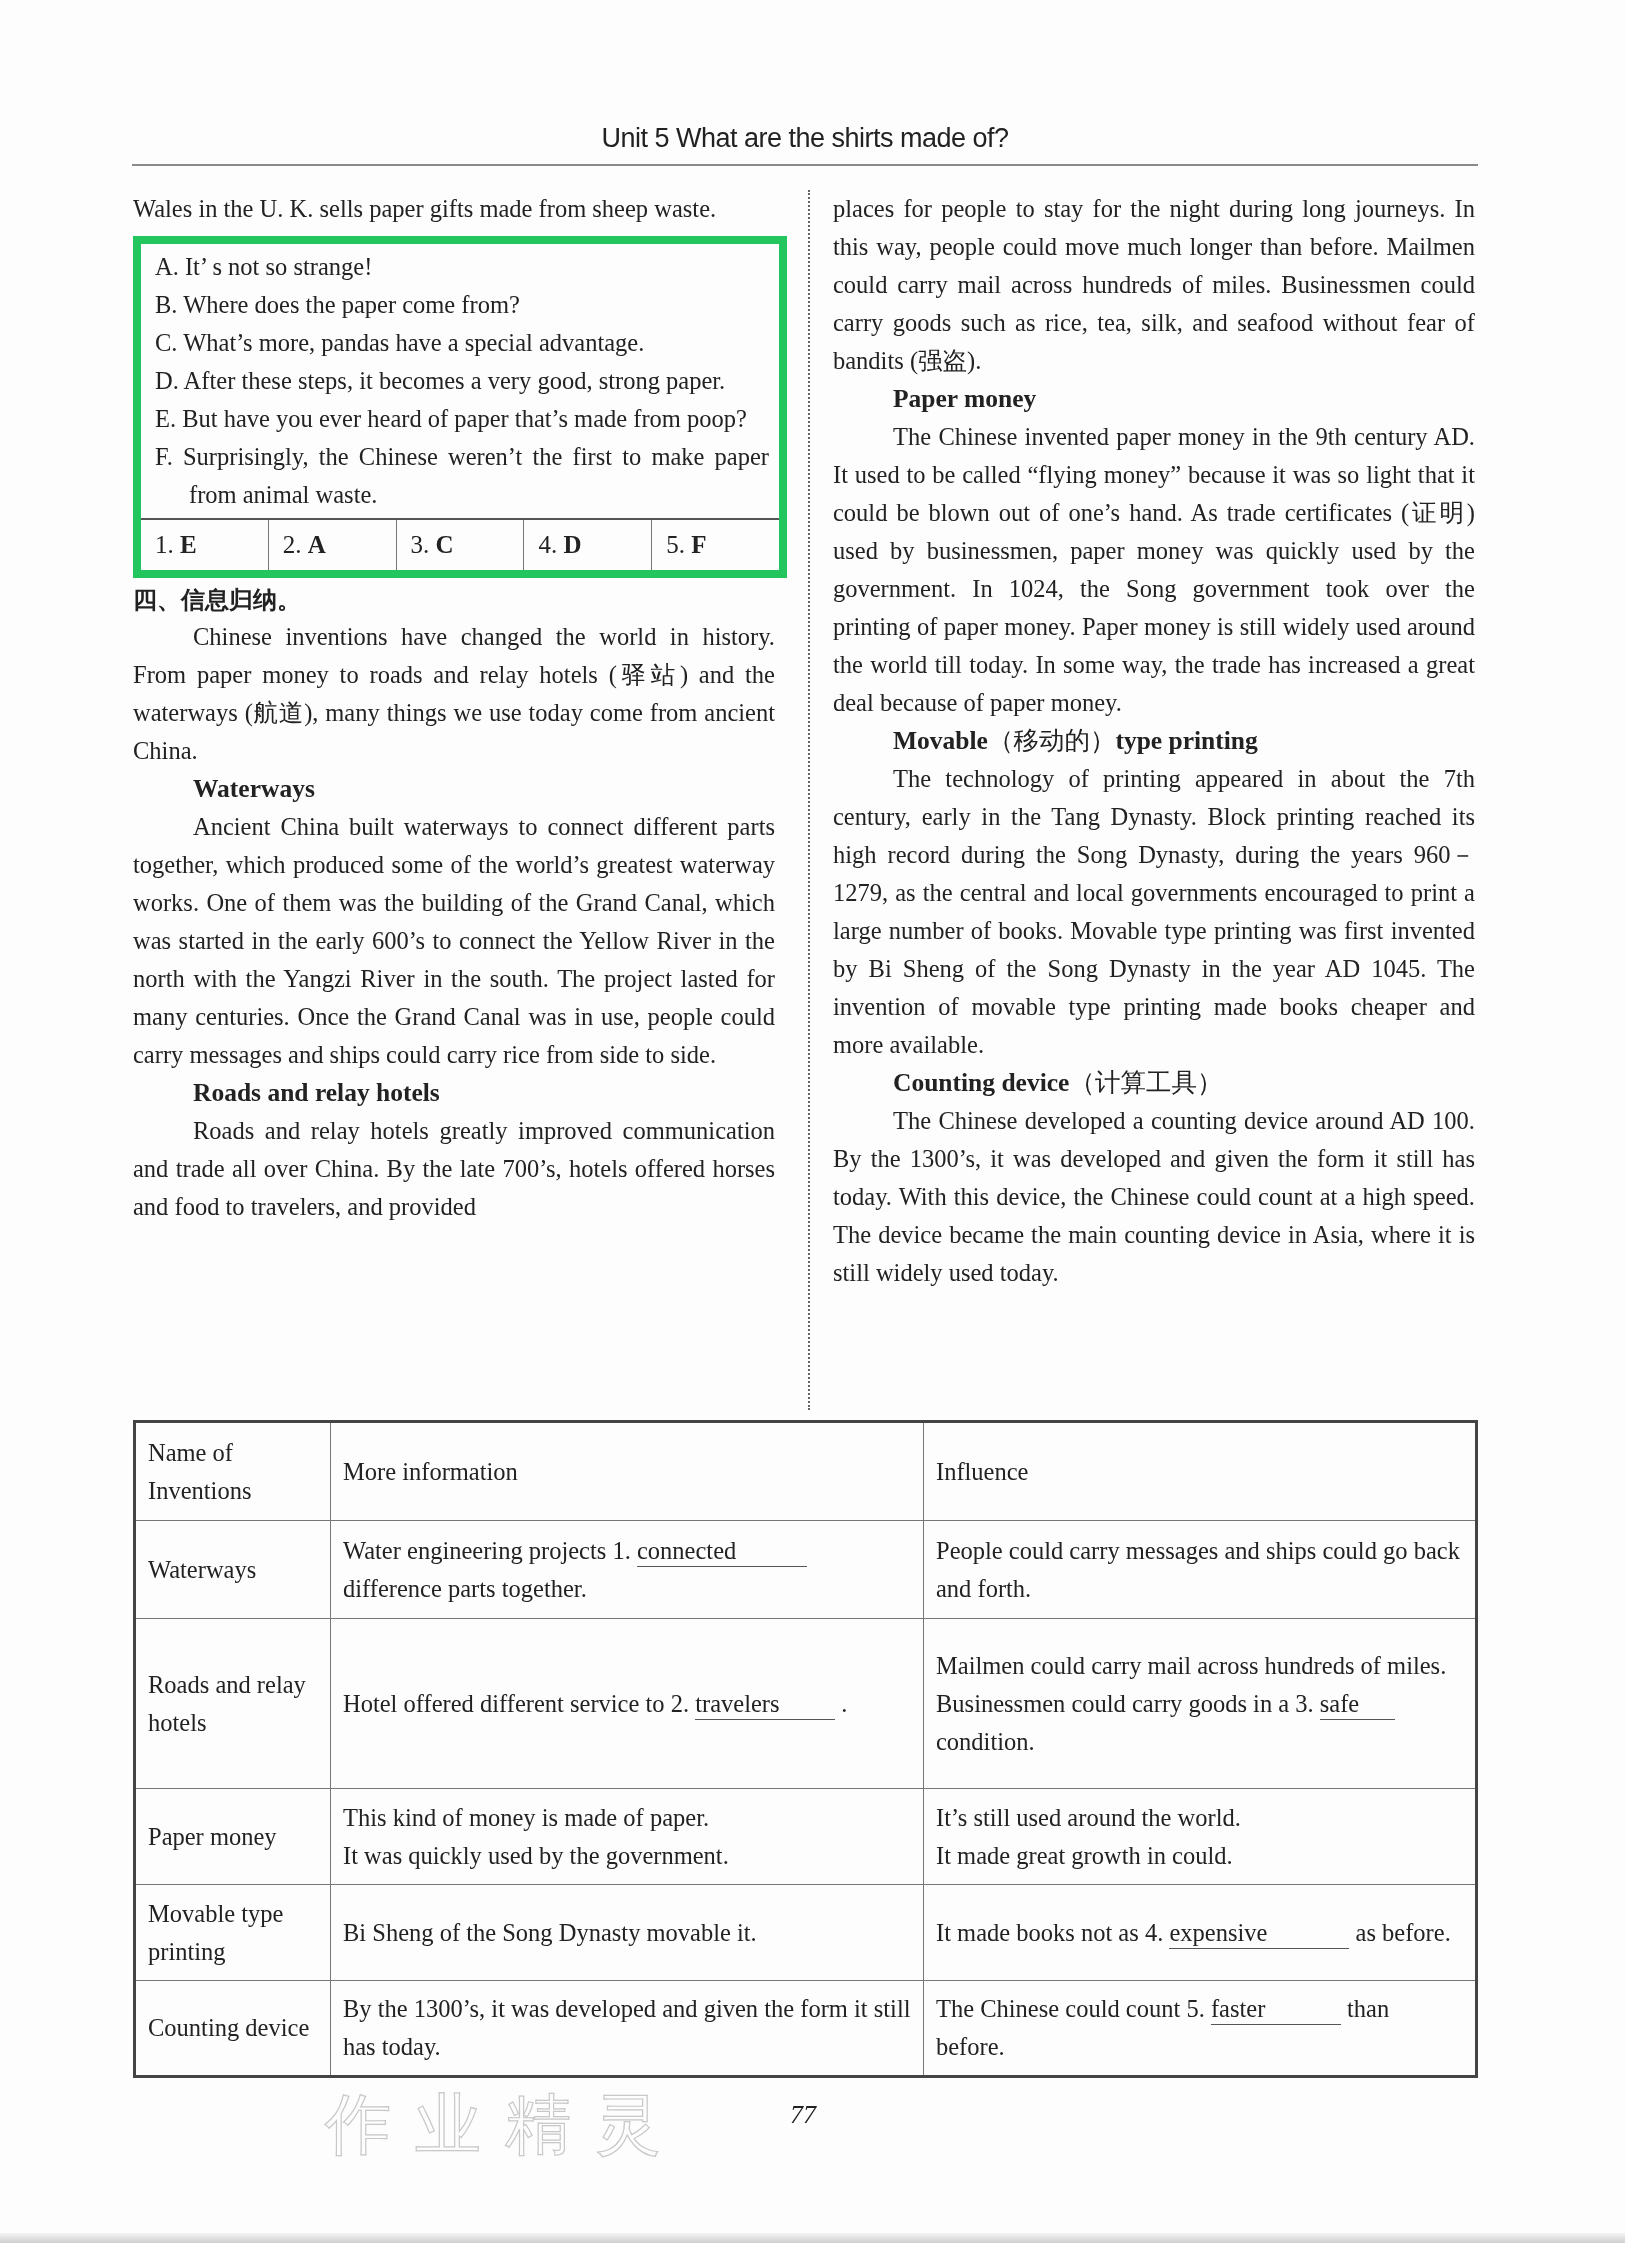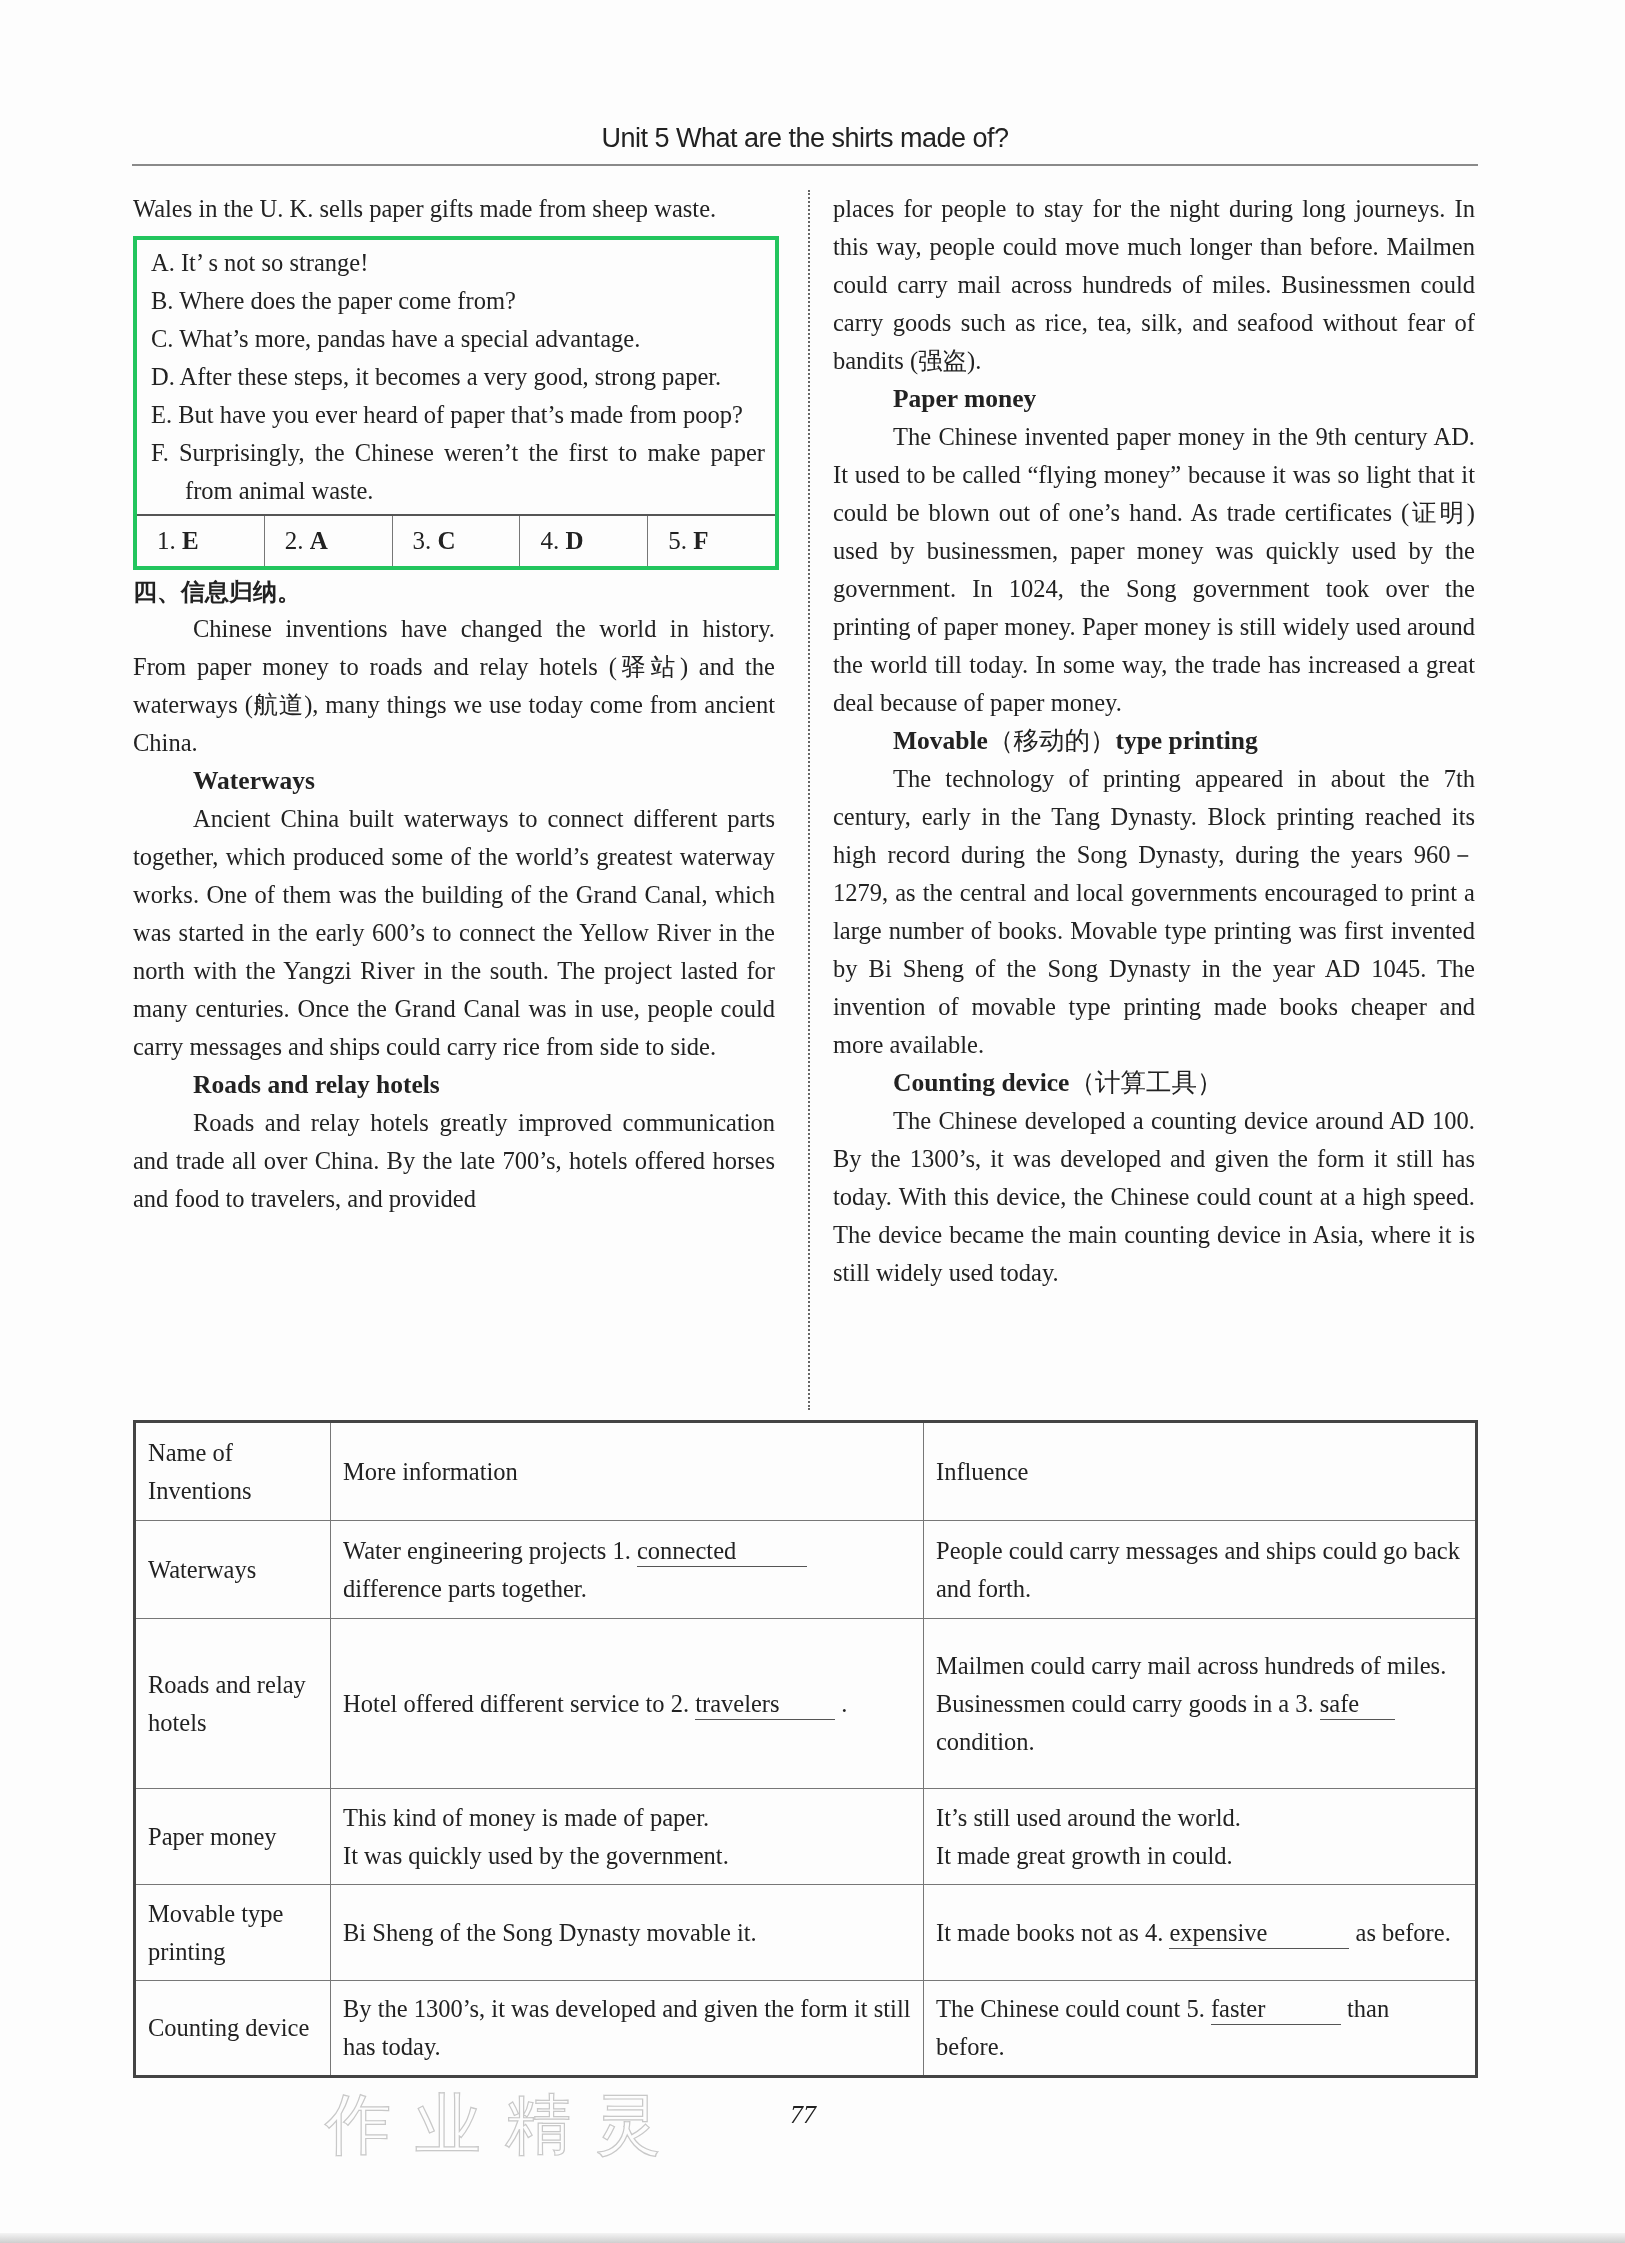--- a/index.html
+++ b/index.html
@@ -20,27 +20,27 @@
     .col-right { left: 833px; top: 190px; width: 642px; }
     .divider {
       position: absolute; left: 808px; top: 190px; height: 1220px; width: 0;
       border-left: 2px dotted #666;
     }
     p { margin: 0; }
     .indent { text-indent: 60px; }
     .subhead { font-weight: bold; padding-left: 60px; font-size: 25.5px; }
     .subhead .cn { font-weight: normal; }
     .option-box {
-      border: 4px solid #22c55e; margin: 8px 0 4px 0; width: 638px;
+      border: 8px solid #22c55e; margin: 8px 0 4px 0; width: 638px;
     }
     .option-list { padding: 4px 10px 4px 14px; }
     .option-item { padding-left: 34px; text-indent: -34px; }
     .answer-row { display: flex; border-top: 2px solid #555; }
     .answer-cell {
-      flex: 1; padding: 6px 0 6px 20px; border-left: 1px solid #777; font-size: 25px; line-height: 38px;
+      flex: 1; padding: 6px 0 6px 14px; border-left: 1px solid #777; font-size: 25px; line-height: 38px;
     }
     .answer-cell:first-child { border-left: none; }
     .answer-cell b { font-weight: bold; }
     .section-title {
       font-family: "DejaVu Sans", sans-serif; font-weight: bold; font-size: 24px; line-height: 36px; margin-top: 2px;
     }
     table.summary {
       position: absolute; left: 133px; top: 1420px; width: 1345px; border-collapse: collapse;
       font-size: 24.5px; line-height: 38px;
     }

